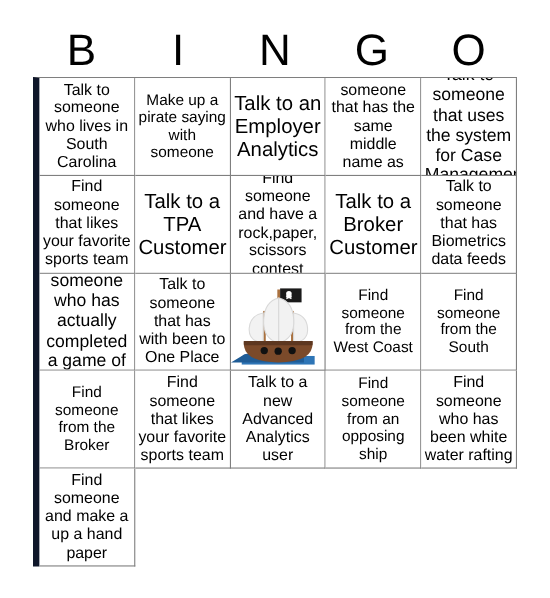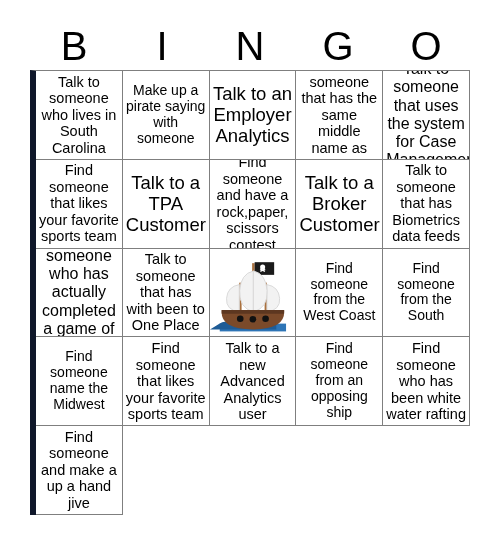--- a/index.html
+++ b/index.html
@@ -167,32 +167,32 @@
           </svg>
         </span>
       </div>
       <div class="bingo-cell fs-lg">
         <span class="cell-text">Find someone from the West Coast</span>
       </div>
       <div class="bingo-cell fs-lg">
         <span class="cell-text">Find someone from the South</span>
       </div>
       <div class="bingo-cell fs-lg">
-        <span class="cell-text">Find someone name the Midwest</span>
+        <span class="cell-text">Find someone from the Broker</span>
       </div>
       <div class="bingo-cell fs-md">
         <span class="cell-text">Find someone that likes your favorite sports team</span>
       </div>
       <div class="bingo-cell fs-md">
         <span class="cell-text">Talk to a new Advanced Analytics user</span>
       </div>
       <div class="bingo-cell fs-lg">
         <span class="cell-text">Find someone from an opposing ship</span>
       </div>
       <div class="bingo-cell fs-md">
         <span class="cell-text">Find someone who has been white water rafting</span>
       </div>
       <div class="bingo-cell fs-md">
-        <span class="cell-text">Find someone and make a up a hand jive</span>
+        <span class="cell-text">Find someone and make a up a hand paper</span>
       </div>
     </div>
 
 </div>
 
 </body></html>

